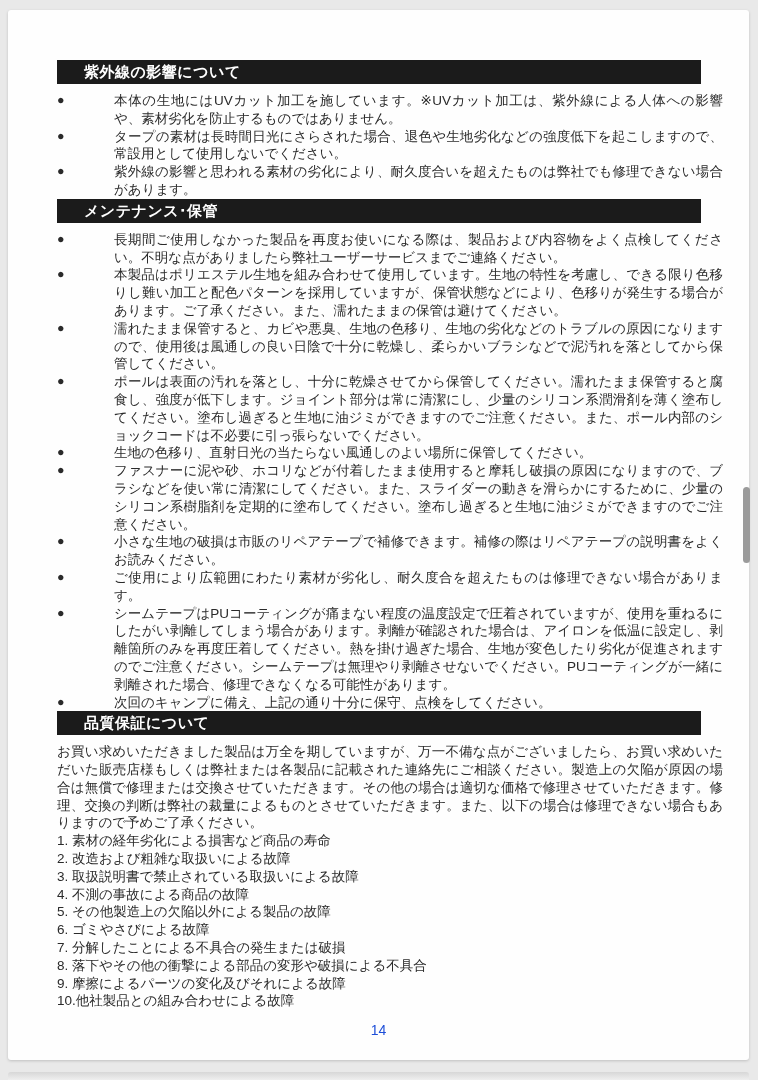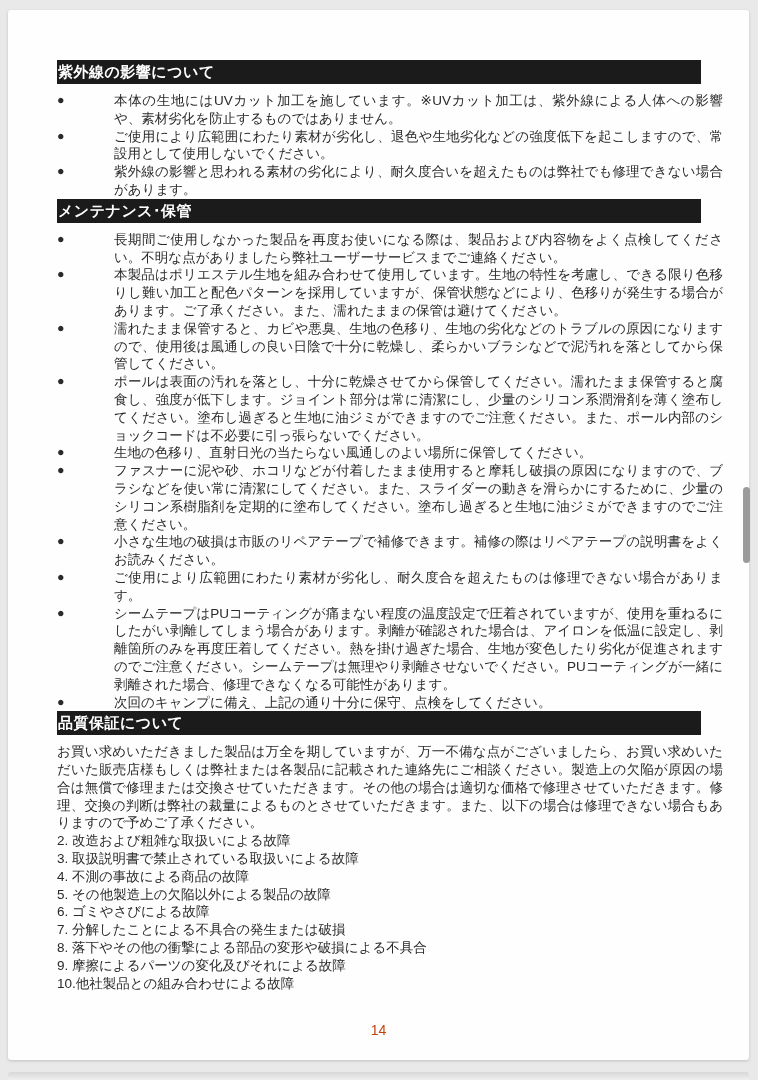--- a/index.html
+++ b/index.html
@@ -26,21 +26,21 @@
     color: #2a2a2a;
   }
   .section-bar {
     width: 644px;
     height: 24px;
     background: #1b1b1b;
     color: #ffffff;
     font-weight: bold;
     font-size: 15px;
     line-height: 24px;
-    padding-left: 1px;
+    padding-left: 27px;
     letter-spacing: 0.5px;
     margin-bottom: 8px;
   }
   .section-bar.not-first { }
   .bullet-list { width: 666px; }
   .bullet-item {
     display: flex;
     font-size: 13.5px;
     line-height: 17.8px;
     text-align: justify;
@@ -60,21 +60,21 @@
   .numbered-item {
     font-size: 13.5px;
     line-height: 17.8px;
   }
   .page-number {
     position: absolute;
     top: 1012px; left: 0;
     width: 100%;
     text-align: center;
     font-size: 14px;
-    color: #c2410c;
+    color: #1d4ed8;
   }
   .next-page-edge {
     position: absolute;
     left: 8px; top: 1072px;
     width: 741px; height: 8px;
     background: linear-gradient(#d7d7d7, #efefef);
     border-radius: 3px 3px 0 0;
   }
   .scrollbar-thumb {
     position: absolute;
@@ -93,21 +93,21 @@
     <div class="section-bar">
       <span>紫外線の影響について</span>
     </div>
     <div class="bullet-list">
       <div class="bullet-item">
         <span class="marker">●</span>
         <span class="btext">本体の生地にはUVカット加工を施しています。※UVカット加工は、紫外線による人体への影響や、素材劣化を防止するものではありません。</span>
       </div>
       <div class="bullet-item">
         <span class="marker">●</span>
-        <span class="btext">ご使用により広範囲にわたり素材が劣化し、退色や生地劣化などの強度低下を起こしますので、常設用として使用しないでください。</span>
+        <span class="btext">タープの素材は長時間日光にさらされた場合、退色や生地劣化などの強度低下を起こしますので、常設用として使用しないでください。</span>
       </div>
       <div class="bullet-item">
         <span class="marker">●</span>
         <span class="btext">紫外線の影響と思われる素材の劣化により、耐久度合いを超えたものは弊社でも修理できない場合があります。</span>
       </div>
     </div>
 
     <div class="section-bar not-first">
       <span>メンテナンス･保管</span>
     </div>
@@ -152,20 +152,21 @@
         <span class="marker">●</span>
         <span class="btext">次回のキャンプに備え、上記の通り十分に保守、点検をしてください。</span>
       </div>
     </div>
 
     <div class="section-bar not-first">
       <span>品質保証について</span>
     </div>
     <div class="para">お買い求めいただきました製品は万全を期していますが、万一不備な点がございましたら、お買い求めいただいた販売店様もしくは弊社または各製品に記載された連絡先にご相談ください。製造上の欠陥が原因の場合は無償で修理または交換させていただきます。その他の場合は適切な価格で修理させていただきます。修理、交換の判断は弊社の裁量によるものとさせていただきます。また、以下の場合は修理できない場合もありますので予めご了承ください。</div>
     <div class="numbered-list">
+      <div class="numbered-item">1. 素材の経年劣化による損害など商品の寿命</div>
       <div class="numbered-item">2. 改造および粗雑な取扱いによる故障</div>
       <div class="numbered-item">3. 取扱説明書で禁止されている取扱いによる故障</div>
       <div class="numbered-item">4. 不測の事故による商品の故障</div>
       <div class="numbered-item">5. その他製造上の欠陥以外による製品の故障</div>
       <div class="numbered-item">6. ゴミやさびによる故障</div>
       <div class="numbered-item">7. 分解したことによる不具合の発生または破損</div>
       <div class="numbered-item">8. 落下やその他の衝撃による部品の変形や破損による不具合</div>
       <div class="numbered-item">9. 摩擦によるパーツの変化及びそれによる故障</div>
       <div class="numbered-item">10.他社製品との組み合わせによる故障</div>
     </div>

